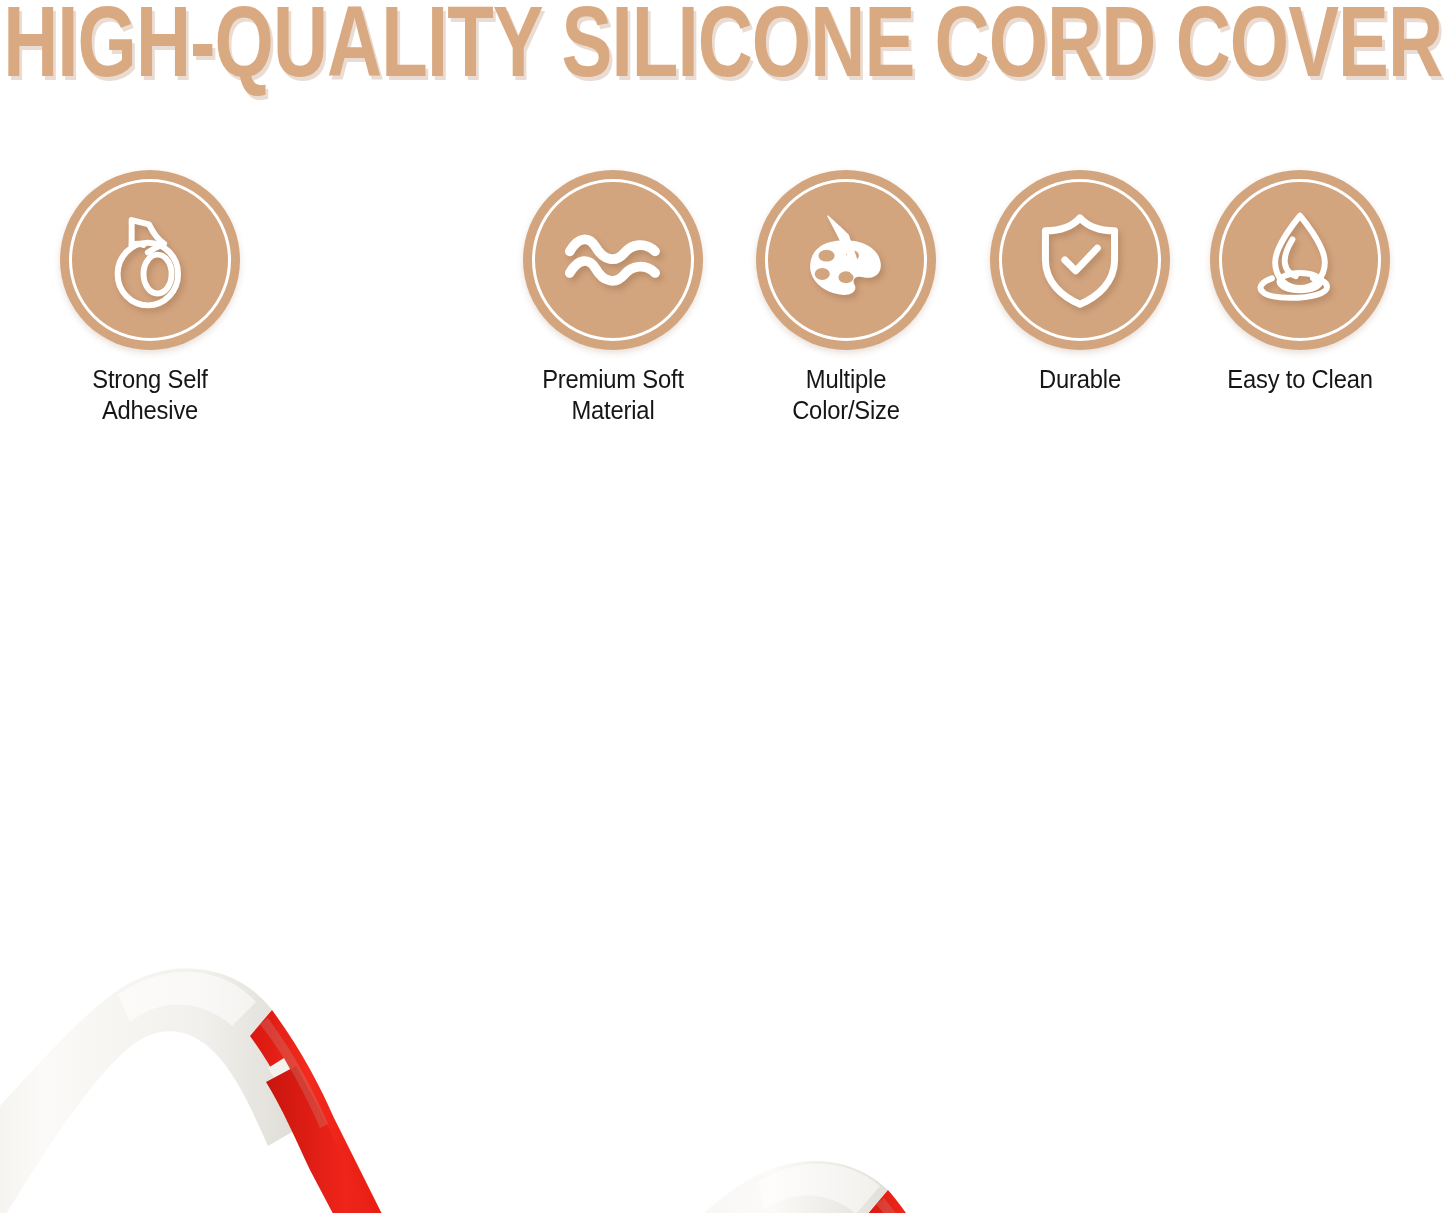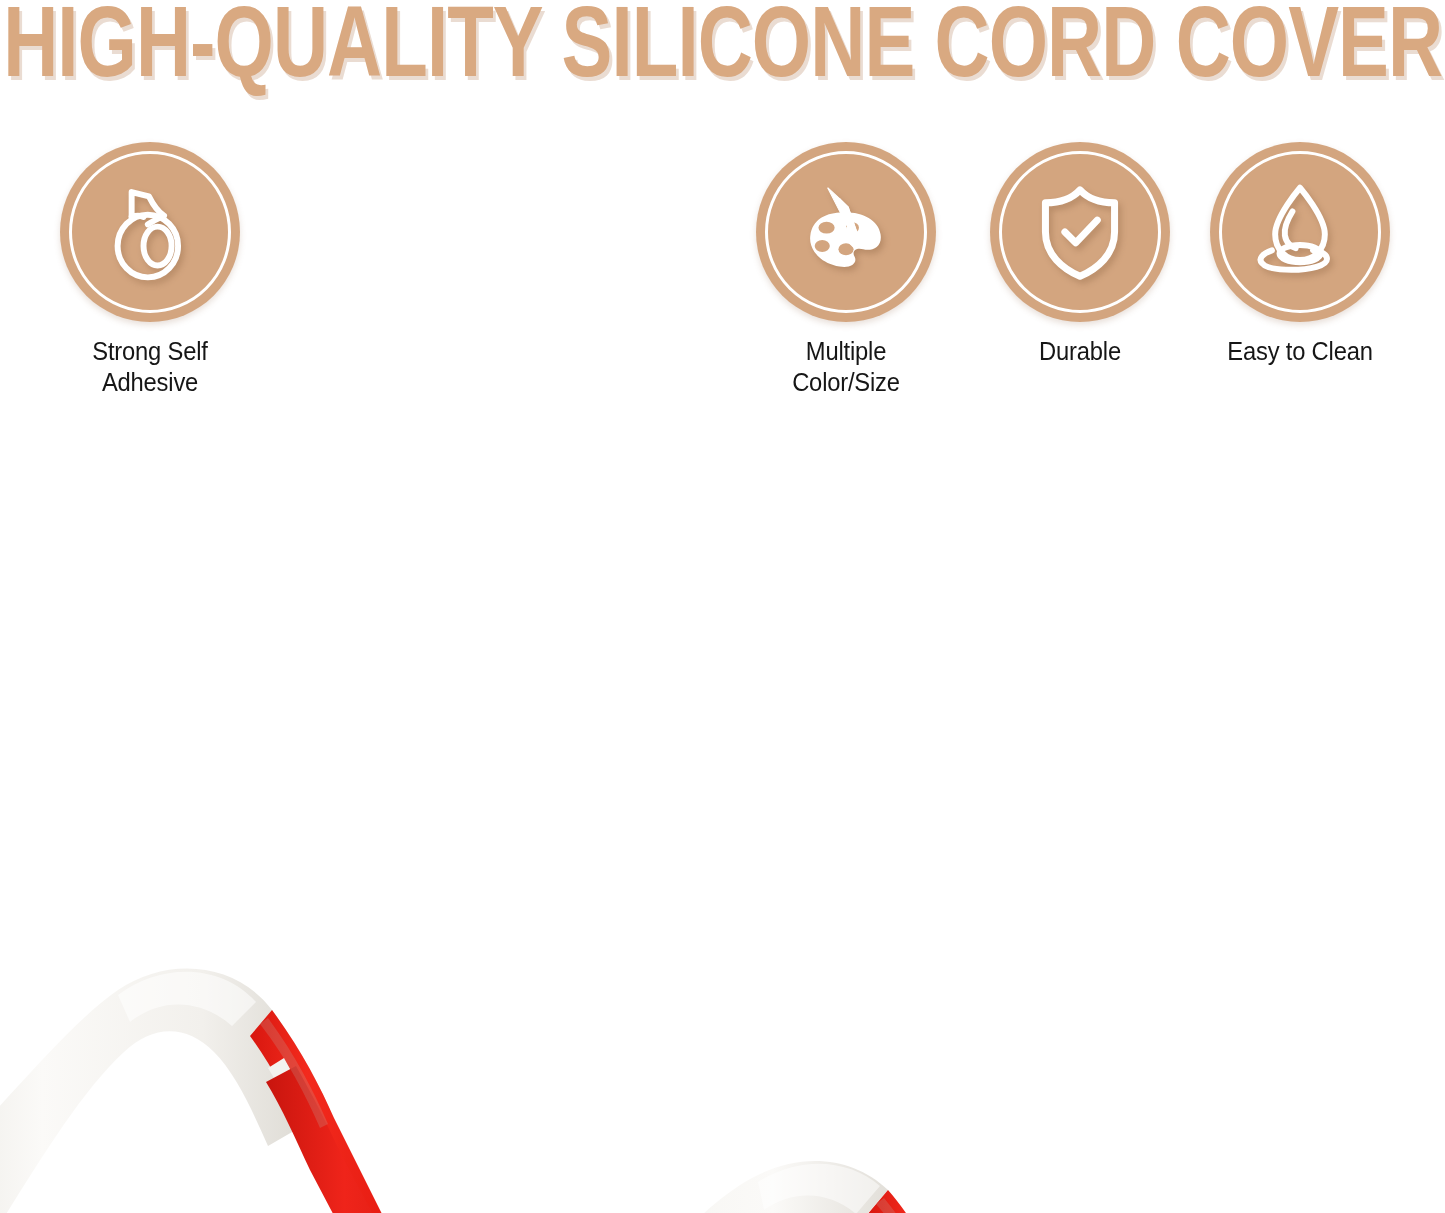--- a/index.html
+++ b/index.html
@@ -37,21 +37,21 @@
     white-space: nowrap;
     transform: scaleX(0.93) scaleY(1.22);
     transform-origin: center center;
     text-shadow: 3px 3px 0 rgba(185,140,105,0.30);
   }
 
   
   #feature-row {
     position: absolute;
     left: 0;
-    top: 142px;
+    top: 170px;
     width: 1154px;
     height: 270px;
     text-decoration: underline;
   }
   .feature {
     position: absolute;
     top: 0;
     width: 200px;
     text-align: center;
   }
@@ -125,20 +125,34 @@
         </svg>
       </div>
     </div>
     <div class="feature-label">
       <div>Strong Self</div>
       <div>Adhesive</div>
     </div>
   </div>
 
 
+  <div class="feature" style="left:513px;">
+    <div class="feature-circle">
+      <div class="feature-icon">
+        <svg viewBox="0 0 100 100" fill="none" stroke="#ffffff" stroke-width="9" stroke-linecap="round" stroke-linejoin="round">
+          <path d="M10 42 C18 28 28 28 34 38 C41 50 52 53 60 44 C67 35 80 33 89 42"></path>
+          <path d="M10 62 C18 48 28 48 34 58 C41 70 52 73 60 64 C67 55 80 53 89 62"></path>
+        </svg>
+      </div>
+    </div>
+    <div class="feature-label">
+      <div>Premium Soft</div>
+      <div>Material</div>
+    </div>
+  </div>
 
   <div class="feature" style="left:746px;">
     <div class="feature-circle">
       <div class="feature-icon">
         <svg viewBox="0 0 100 100">
           <g fill="#ffffff">
             <path d="M44 32 C62 30 80 38 82 52 C84 64 74 68 66 66 C59 64 55 68 58 73 C61 79 54 84 44 82 C26 79 15 66 17 53 C19 39 30 33 44 32 Z"></path>
           </g>
           <g fill="#d3a57f">
             <ellipse cx="32" cy="46" rx="7.5" ry="5.5"></ellipse>

